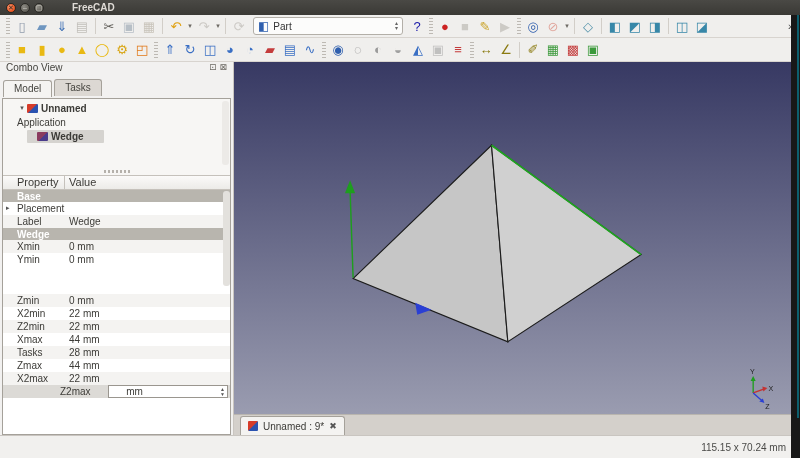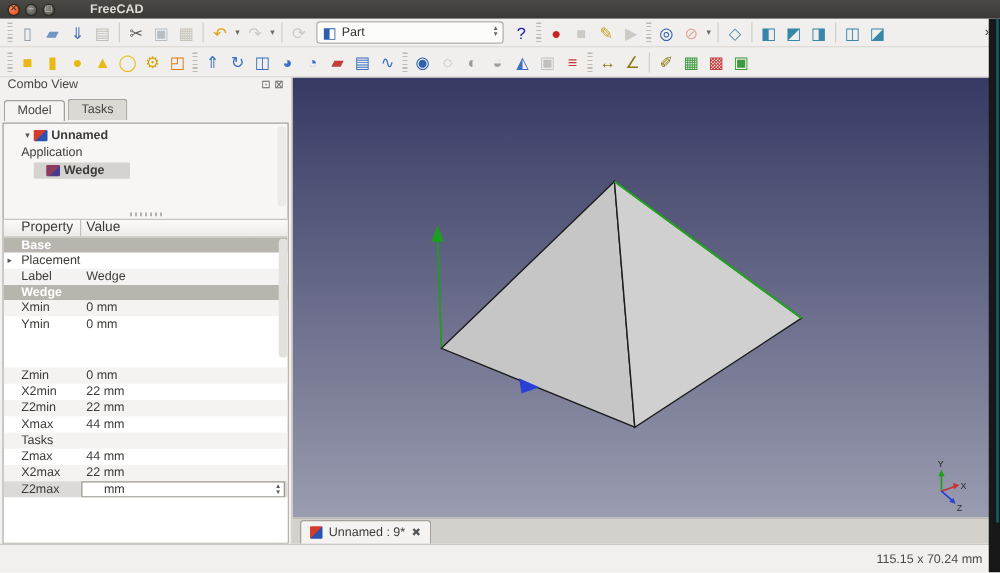--- a/index.html
+++ b/index.html
@@ -57,21 +57,21 @@
   .ptable { flex:1; background:#fff; border-top:1px solid #c5c1bb; position:relative; overflow:hidden; display:flex; flex-direction:column; }
   .phead { height:14px; background:linear-gradient(#fbfaf9,#ecebe8); border-bottom:1px solid #c5c1bb; display:flex; font-size:11px; }
   .phead .c1 { width:62px; padding-left:14px; border-right:1px solid #c5c1bb; }
   .phead .c2 { flex:1; padding-left:4px; }
   .prow { height:13px; display:flex; align-items:center; font-size:10px; }
   .prow:nth-child(odd) { background:#f4f3f1; }
   .prow .c1 { width:62px; padding-left:14px; position:relative; white-space:nowrap; overflow:hidden; }
   .prow .exp { position:absolute; left:3px; top:1px; font-size:7px; color:#555; }
   .prow .c2 { flex:1; padding-left:4px; white-space:nowrap; overflow:hidden; display:flex; align-items:center; }
   .pgroup { height:12px; background:#b8b5ae; color:#fff; font-weight:bold; font-size:10px; padding-left:14px; display:flex; align-items:center; }
-  .prow.editing { background:#dcdad6; }
+  .prow.editing { background:#dcdad6;padding-left:43px; }
   .prow.editing .c2 { background:#fff; border:1px solid #9a968f; height:13px; margin-right:2px; }
   .selhl { background:#f5814f; color:#7c1f05; padding:0 1px;margin-top:47px; }
   .spinner { margin-left:auto; font-size:5px; line-height:.9; color:#555; text-align:center; padding-right:2px; }
   .ptable-scroll { position:absolute; right:0; top:15px; width:7px; height:95px; background:#e3e1dd; border-radius:3px; }
   .pfill { flex:1; background:#fff; }
 
   
   .btabs { height:21px; display:flex; align-items:flex-start; padding-left:4px; background:#f2f1f0; flex:0 0 auto; }
   .btab { font-size:10px; color:#45443f; padding:2px 8px 3px; background:#f0efec; border:1px solid #8f8b84; border-top:none;
           clip-path:polygon(0 0, 100% 0, 82% 100%, 18% 100%); padding-left:14px; padding-right:14px; margin-right:-6px; }
@@ -256,20 +256,21 @@
               <span class="prow" style="display: flex;">
                 <span class="c1">Z2min</span>
                 <span class="c2">22 mm</span>
               </span>
               <span class="prow" style="display: flex;">
                 <span class="c1">Xmax</span>
                 <span class="c2">44 mm</span>
               </span>
               <span class="prow" style="display: flex;">
                 <span class="c1">Tasks</span>
+                <span class="c2">28 mm</span>
               </span>
               <span class="prow" style="display: flex;">
                 <span class="c1">Zmax</span>
                 <span class="c2">44 mm</span>
               </span>
               <span class="prow" style="display: flex;">
                 <span class="c1">X2max</span>
                 <span class="c2">22 mm</span>
               </span>
               <span class="prow editing" style="display: flex;">

